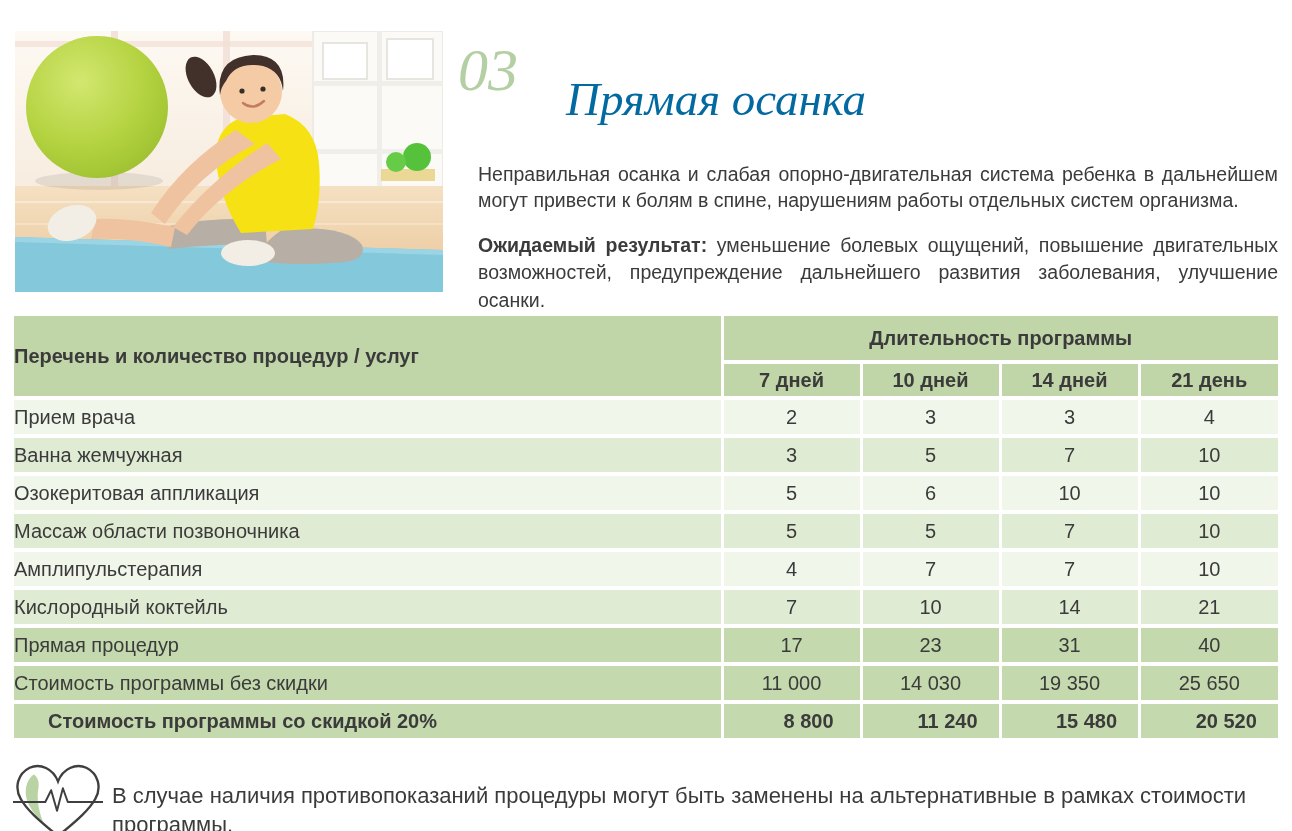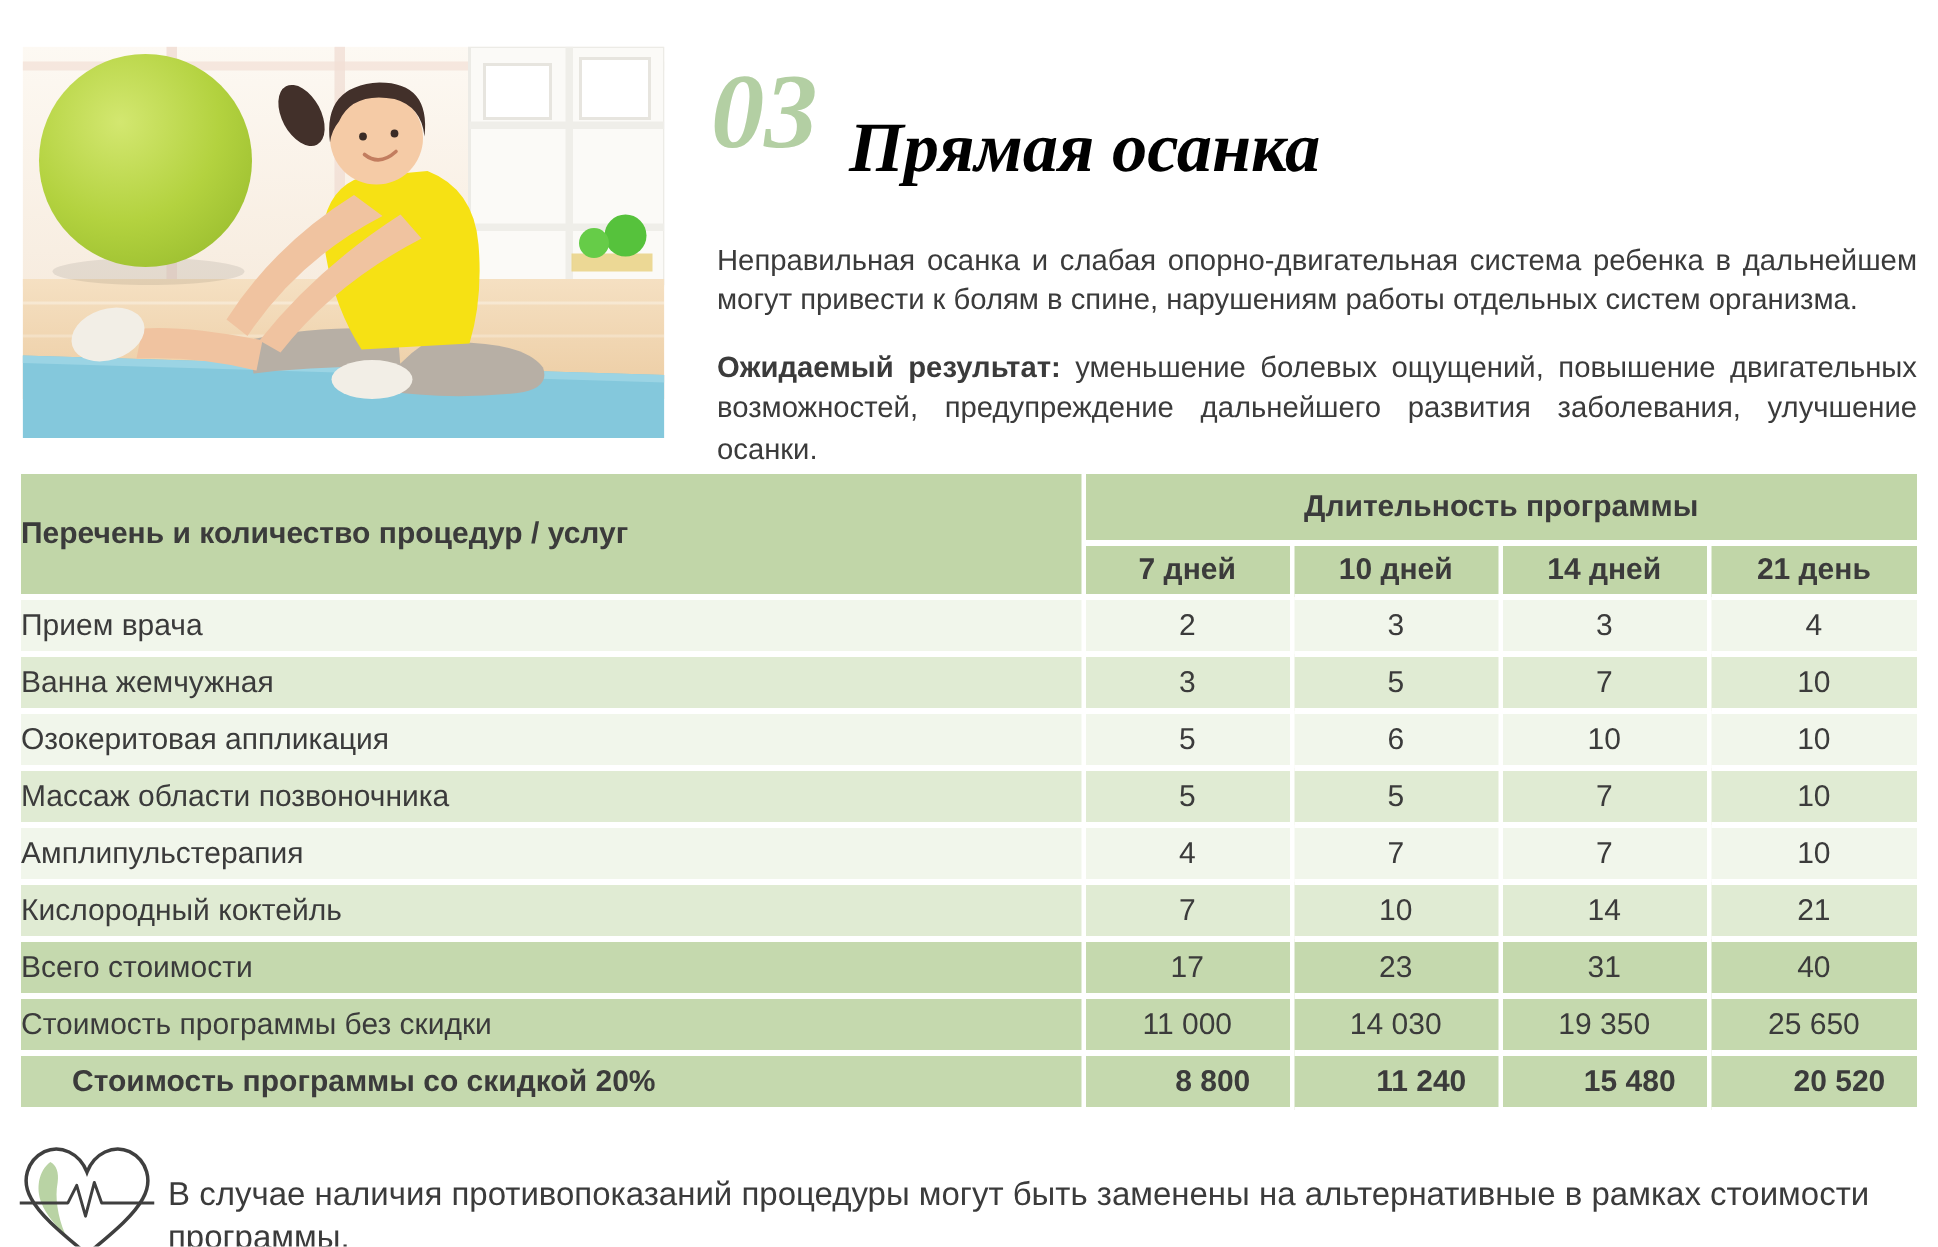--- a/index.html
+++ b/index.html
@@ -6,28 +6,28 @@
   body{
     width:1292px;height:831px;position:relative;overflow:hidden;
     background:#ffffff;color:#3b3b3b;
     font-family:"Liberation Sans",sans-serif;
   }
   
   .photo{position:absolute;left:15px;top:31px;width:428px;height:261px;overflow:hidden;}
   .photo svg{display:block;}
   
   .program-number{
-    position:absolute;left:474px;top:40px;
+    position:absolute;left:458px;top:40px;
     font-family:"Liberation Serif",serif;font-style:italic;
-    font-size:71px;line-height:1;color:#b3cfa3;font-weight:700;
+    font-size:60px;line-height:1;color:#b3cfa3;font-weight:400;
   }
   .page-title{
     position:absolute;left:566px;top:76px;
     font-family:"Liberation Serif",serif;font-style:italic;
-    font-size:47px;line-height:1;color:#000000;font-weight:700;
+    font-size:47px;line-height:1;color:#0369a1;font-weight:400;
   }
   .intro{
     position:absolute;left:478px;top:141px;width:800px;
     font-size:19.5px;line-height:1.38;text-align:justify;
   }
   .expected{
     position:absolute;left:478px;top:212px;width:800px;
     font-size:19.5px;line-height:1.42;text-align:justify;
   }
   .expected b{font-weight:bold;}
@@ -190,21 +190,21 @@
       <td class="num-cell col-last">10</td>
     </tr>
     <tr class="row-medium">
       <td class="label-cell">Кислородный коктейль</td>
       <td class="num-cell">7</td>
       <td class="num-cell">10</td>
       <td class="num-cell">14</td>
       <td class="num-cell col-last">21</td>
     </tr>
     <tr class="row-green">
-      <td class="label-cell">Всего стоимости</td>
+      <td class="label-cell">Прямая процедур</td>
       <td class="num-cell">17</td>
       <td class="num-cell">23</td>
       <td class="num-cell">31</td>
       <td class="num-cell col-last">40</td>
     </tr>
     <tr class="row-green">
       <td class="label-cell">Стоимость программы без скидки</td>
       <td class="num-cell">11 000</td>
       <td class="num-cell">14 030</td>
       <td class="num-cell">19 350</td>

